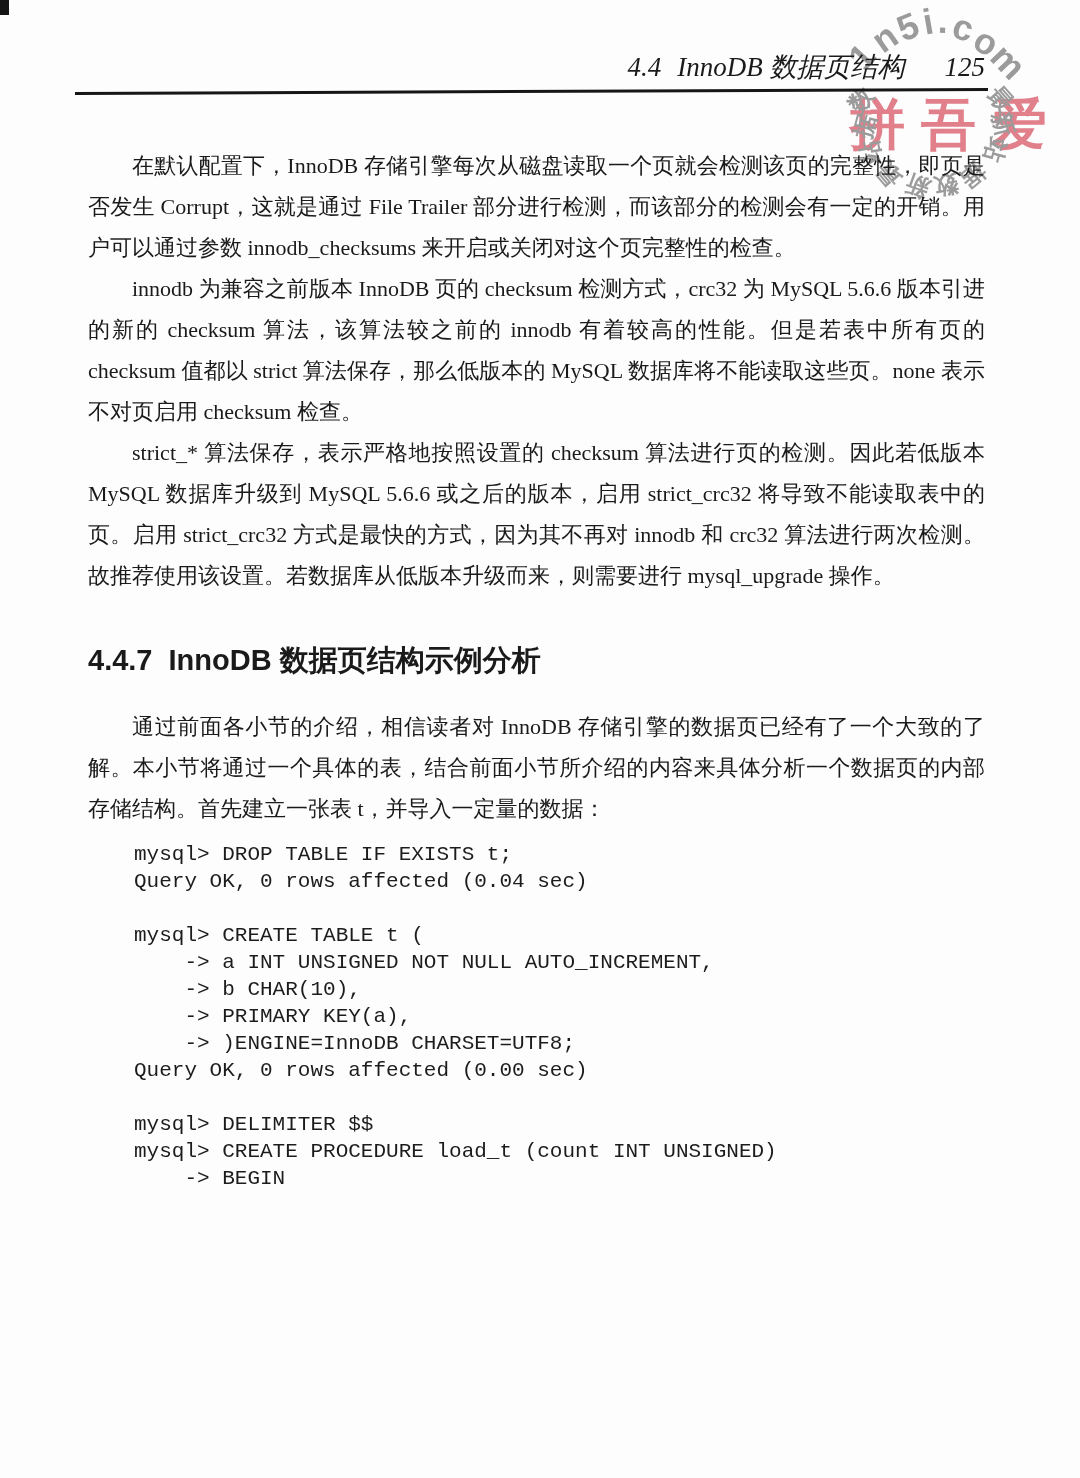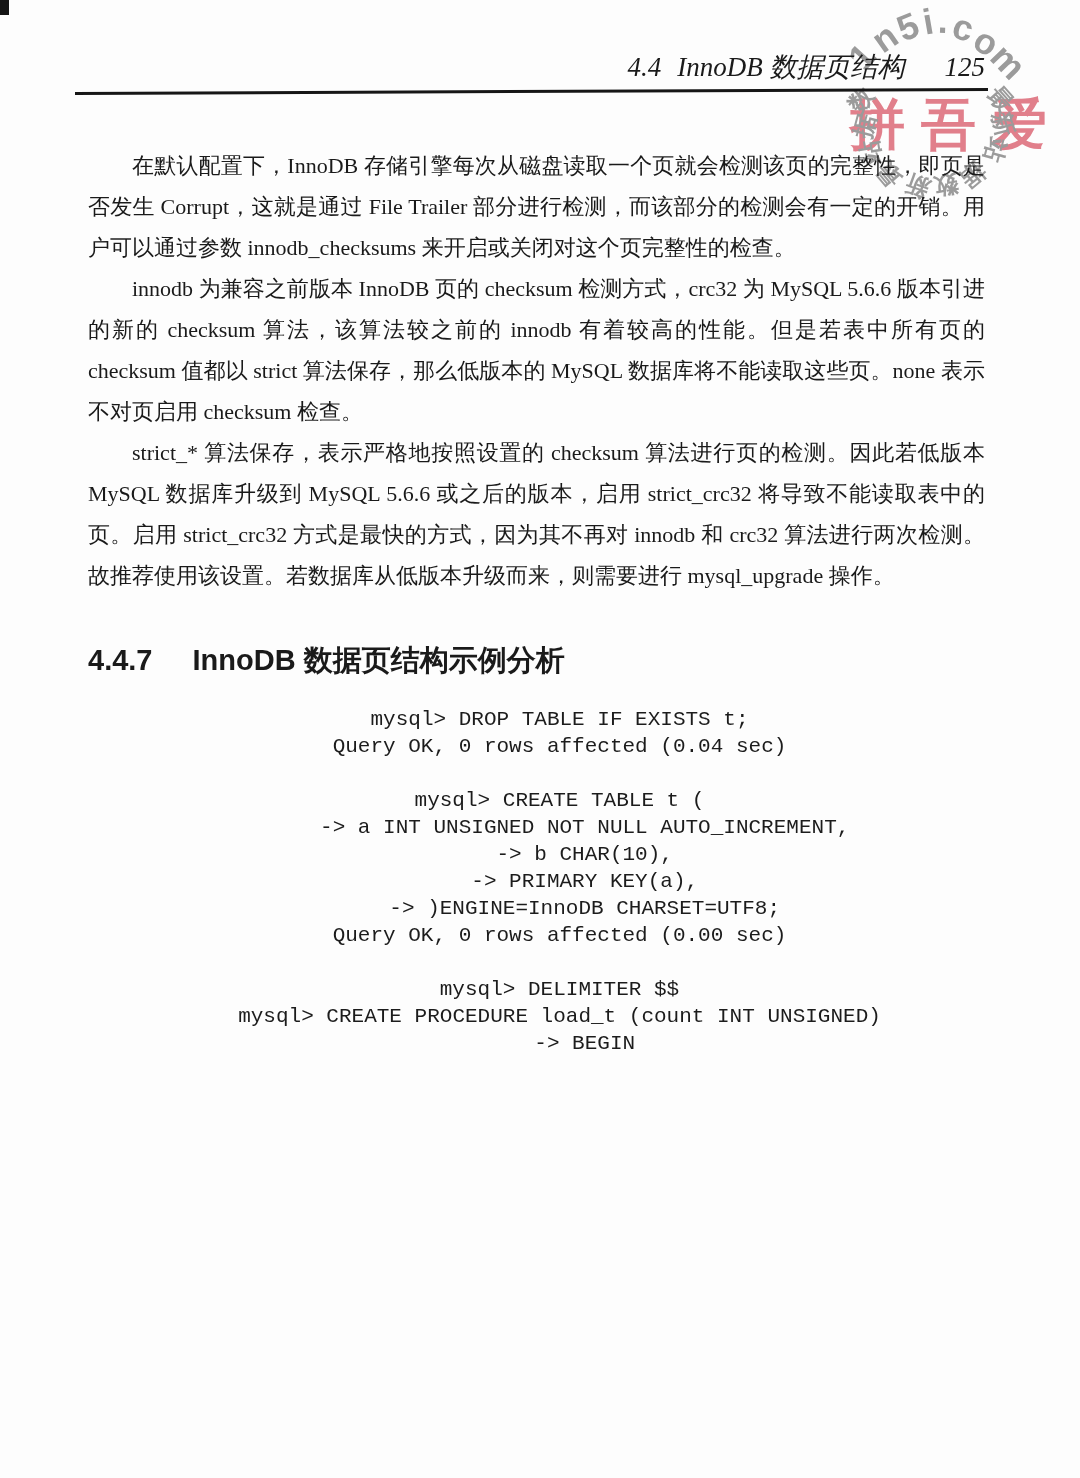--- a/index.html
+++ b/index.html
@@ -67,27 +67,26 @@
   }
   .content p.body {
     margin:0; font-size:22px; line-height:41px;
     text-indent:2em; text-align:justify;
   }
   .subsection-heading {
     margin:44px 0 26px 0;
     font-family:"Liberation Sans","DejaVu Sans",sans-serif;
     font-weight:700; font-size:29px; line-height:40px;
   }
-  .subsection-heading .num { margin-right:40px; }
+  .subsection-heading .num { margin-right:16px; }
   pre.code {
     margin:12px 0 0 46px;
     font-family:"Liberation Mono","DejaVu Sans Mono",monospace;
     font-size:21px; line-height:27px; color:#1c1c1c;
     white-space:pre;
-    text-align:center;
   }
 </style>
 </head>
 <body>
 
 <div class="page">
 
   <div class="corner-mark"></div>
 
   <div class="running-head">
@@ -123,20 +122,21 @@
 
   <div class="content">
     <p class="body">在默认配置下，InnoDB 存储引擎每次从磁盘读取一个页就会检测该页的完整性，即页是否发生 Corrupt，这就是通过 File Trailer 部分进行检测，而该部分的检测会有一定的开销。用户可以通过参数 innodb_checksums 来开启或关闭对这个页完整性的检查。</p>
     <p class="body">innodb 为兼容之前版本 InnoDB 页的 checksum 检测方式，crc32 为 MySQL 5.6.6 版本引进的新的 checksum 算法，该算法较之前的 innodb 有着较高的性能。但是若表中所有页的 checksum 值都以 strict 算法保存，那么低版本的 MySQL 数据库将不能读取这些页。none 表示不对页启用 checksum 检查。</p>
     <p class="body">strict_* 算法保存，表示严格地按照设置的 checksum 算法进行页的检测。因此若低版本 MySQL 数据库升级到 MySQL 5.6.6 或之后的版本，启用 strict_crc32 将导致不能读取表中的页。启用 strict_crc32 方式是最快的方式，因为其不再对 innodb 和 crc32 算法进行两次检测。故推荐使用该设置。若数据库从低版本升级而来，则需要进行 mysql_upgrade 操作。</p>
 
     <h2 class="subsection-heading">
       <span class="num">4.4.7</span><span>InnoDB 数据页结构示例分析</span>
     </h2>
 
+    <p class="body">通过前面各小节的介绍，相信读者对 InnoDB 存储引擎的数据页已经有了一个大致的了解。本小节将通过一个具体的表，结合前面小节所介绍的内容来具体分析一个数据页的内部存储结构。首先建立一张表 t，并导入一定量的数据：</p>
 
     <pre class="code">mysql&gt; DROP TABLE IF EXISTS t;
 Query OK, 0 rows affected (0.04 sec)
 
 mysql&gt; CREATE TABLE t (
     -&gt; a INT UNSIGNED NOT NULL AUTO_INCREMENT,
     -&gt; b CHAR(10),
     -&gt; PRIMARY KEY(a),
     -&gt; )ENGINE=InnoDB CHARSET=UTF8;
 Query OK, 0 rows affected (0.00 sec)

